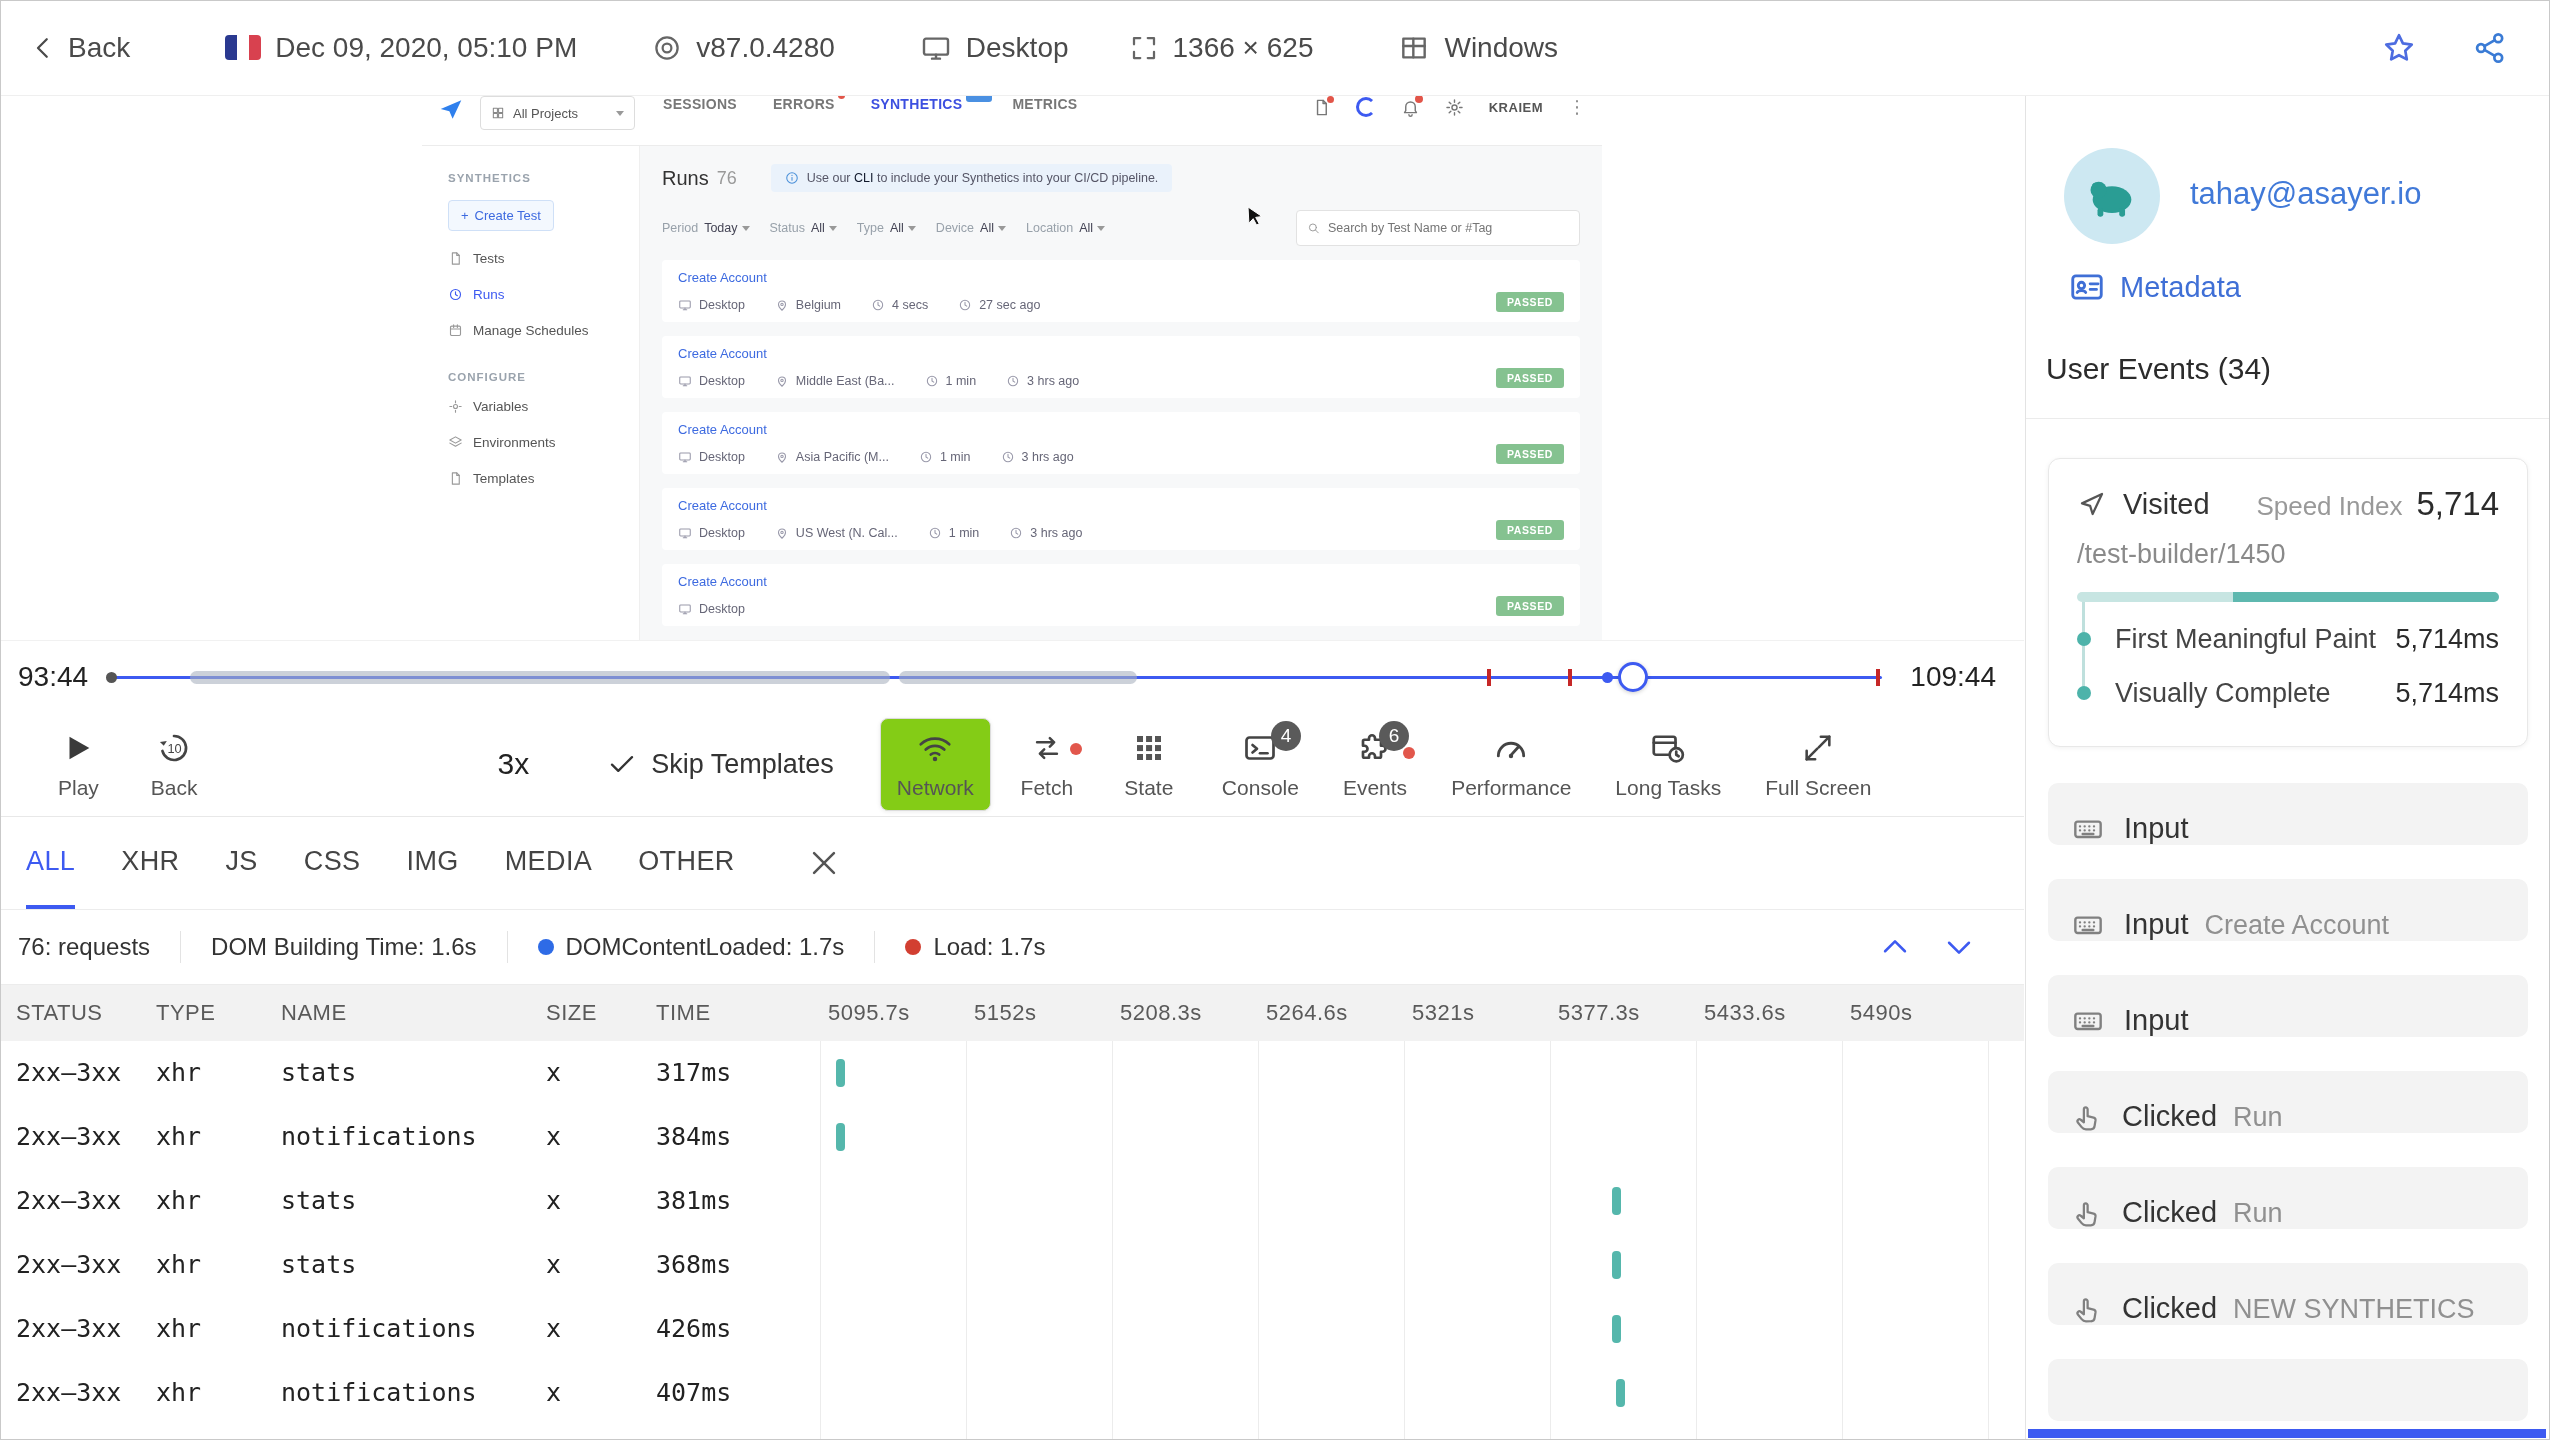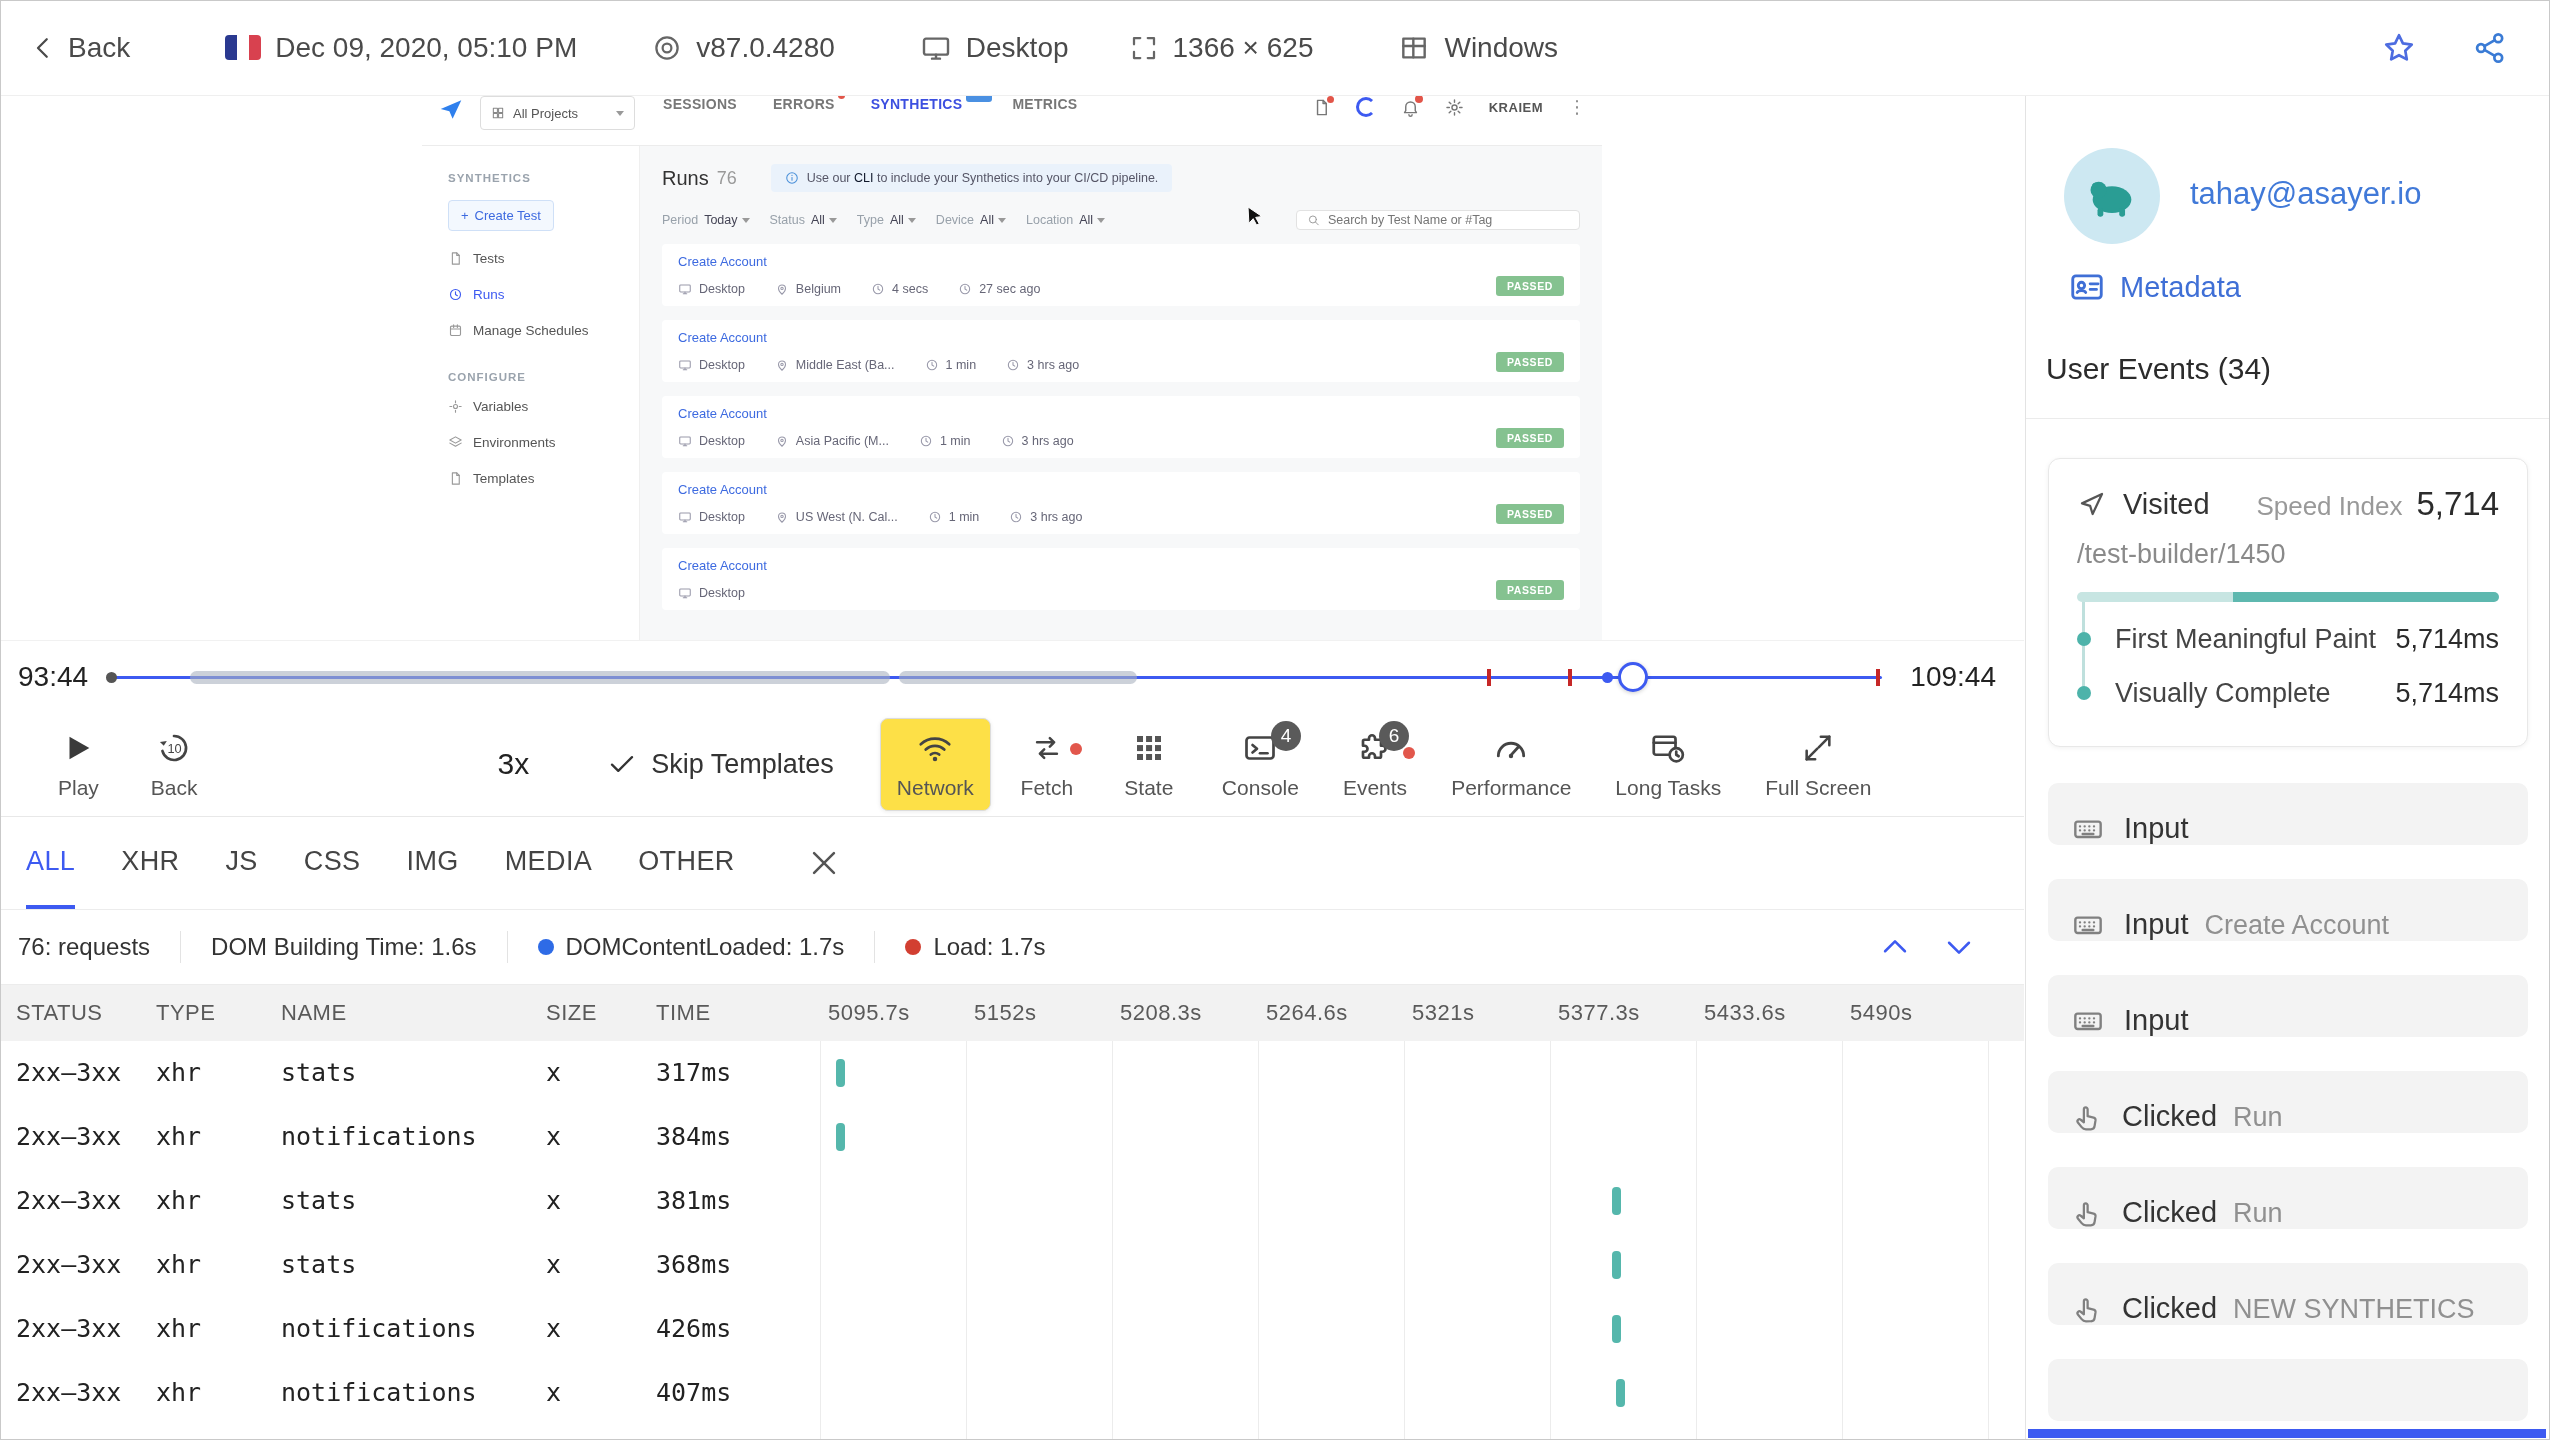--- a/index.html
+++ b/index.html
@@ -58,21 +58,21 @@
   .head-row { display:flex; align-items:center; }
   .runs-title { font-size:20px; font-weight:500; color:#333; }
   .runs-count { font-size:18px; color:#999; margin-left:8px; }
   .banner { margin-left:34px; background:#eaf2fb; border-radius:4px; padding:7px 14px; font-size:12.5px;
     color:#556; display:flex; gap:8px; align-items:center; }
   .banner .lnk { color:#0f172a; }
   .filters-row { display:flex; align-items:center; margin-top:18px; font-size:12.5px; gap:20px; }
   .filter { display:flex; align-items:center; gap:6px; }
   .f-label { color:#98a1aa; }
   .f-value { color:#445; display:flex; align-items:center; gap:4px; }
-  .app-search { margin-left:auto; width:284px; height:20px; background:#fff; border:1px solid #e2e2e2;
+  .app-search { margin-left:auto; width:284px; height:36px; background:#fff; border:1px solid #e2e2e2;
     border-radius:4px; display:flex; align-items:center; padding:0 10px; gap:8px; color:#999; }
   .app-search input { border:none; outline:none; font-size:12.5px; width:100%; color:#666;
     font-family:"Liberation Sans",sans-serif; background:transparent; }
   .run-card { background:#fff; border-radius:4px; margin-top:14px; padding:10px 16px; position:relative; }
   .run-card:first-of-type { margin-top:18px; }
   .run-name { color:#3d6ae0; font-size:13px; }
   .run-details { display:flex; gap:30px; margin-top:13px; font-size:12.5px; color:#667; align-items:center; }
   .rd-item { display:flex; align-items:center; gap:7px; }
   .badge-passed { position:absolute; right:16px; bottom:10px; background:#85c290; color:#fff;
     font-size:10.5px; font-weight:700; padding:4px 11px; border-radius:3px; letter-spacing:.6px; }
@@ -93,21 +93,21 @@
   
   .controls { position:absolute; left:0; top:712px; width:2024px; height:104px; display:flex; align-items:center; background:#fff; }
   .ctl { display:flex; flex-direction:column; align-items:center; gap:9px; color:#555; font-size:21px; }
   .ctl .icbox { height:38px; display:flex; align-items:center; justify-content:center; color:#444; }
   .ctl-play { margin-left:58px; }
   .ctl-back { margin-left:52px; }
   .speed { margin-left:300px; font-size:30px; color:#222; }
   .skip { margin-left:78px; display:flex; align-items:center; gap:14px; font-size:27px; color:#333; }
   .panel-btns { margin-left:46px; display:flex; align-items:flex-start; gap:10px; }
   .ctl-btn { padding:10px 16px; border-radius:8px; border:1px solid transparent; position:relative; min-width:92px; }
-  .ctl-btn.active { border-color:#dcdcdc; background:#fde047; box-shadow:0 1px 4px rgba(0,0,0,.08); }
+  .ctl-btn.active { border-color:#dcdcdc; background:#84cc16; box-shadow:0 1px 4px rgba(0,0,0,.08); }
   .cbadge { position:absolute; top:2px; right:14px; min-width:30px; height:30px; border-radius:50%;
     background:#5a5a5a; color:#fff; font-size:19px; display:flex; align-items:center; justify-content:center; }
   .rdot { position:absolute; width:12px; height:12px; border-radius:50%; background:#e2574c; }
 
   
   .network { position:absolute; left:0; top:816px; width:2024px; height:624px; background:#fff; border-top:1px solid #e8e8e8; }
   .net-tabs { height:92px; display:flex; align-items:center; padding:0 26px; }
   .net-tab { height:100%; display:flex; align-items:center; margin-right:46px; font-size:27px; font-weight:500;
     color:#444; border-bottom:4px solid transparent; letter-spacing:.4px; }
   .net-tab.active { color:#3d5af1; border-bottom-color:#3d5af1; }

